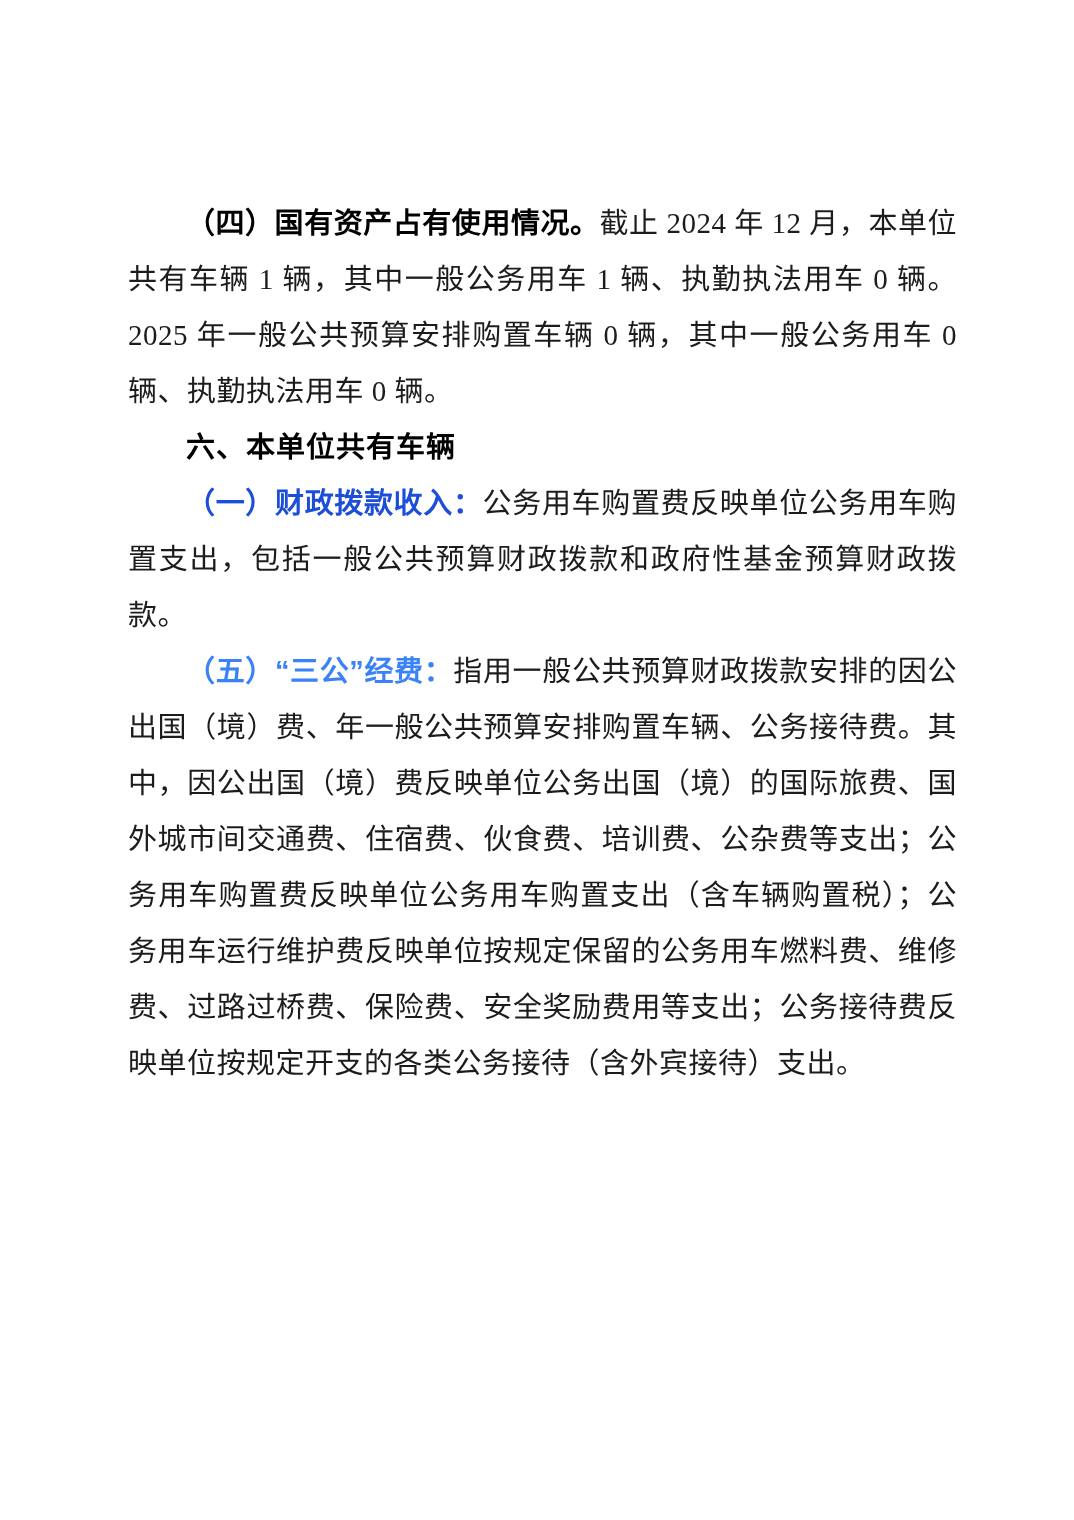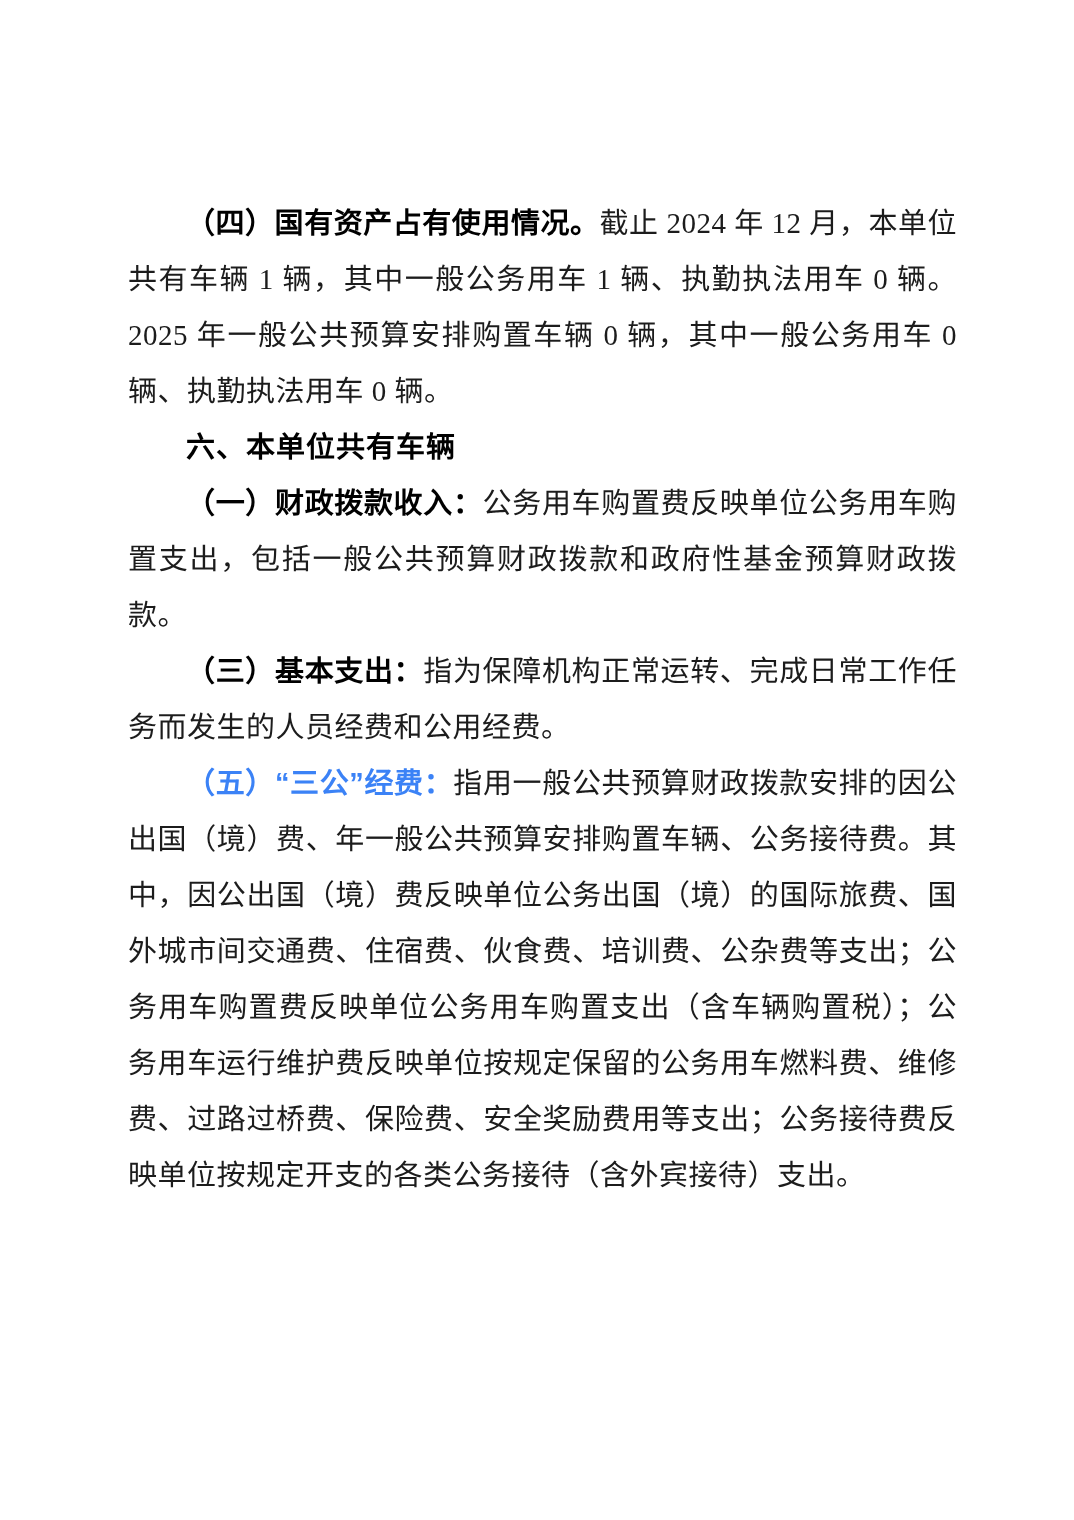--- a/index.html
+++ b/index.html
@@ -44,21 +44,20 @@
 </style>
 </head>
 <body style="background: rgb(255, 255, 255);">
 
 <div class="page">
   <main class="doc">
   <p class="para" style="color: rgb(28, 28, 28);"><b class="lead" style="color: rgb(0, 0, 0);">（四）国有资产占有使用情况。</b><span>截止 2024 年 12 月，本单位共有车辆 1 辆，其中一般公务用车 1 辆、执勤执法用车 0 辆。2025 年一般公共预算安排购置车辆 0 辆，其中一般公务用车 0 辆、执勤执法用车 0 辆。</span></p>
 
   <p class="para heading" style="color: rgb(28, 28, 28);"><b class="lead" style="color: rgb(0, 0, 0);">六、本单位共有车辆</b><span></span></p>
 
-  <p class="para" style="color: rgb(28, 28, 28);"><b class="lead" style="color: #000000;">（一）财政拨款收入：</b><span>公务用车购置费反映单位公务用车购置支出，包括一般公共预算财政拨款和政府性基金预算财政拨款。</span></p>
+  <p class="para" style="color: rgb(28, 28, 28);"><b class="lead" style="color: #1d4ed8;">（一）财政拨款收入：</b><span>公务用车购置费反映单位公务用车购置支出，包括一般公共预算财政拨款和政府性基金预算财政拨款。</span></p>
 
 
-  <p class="para" style="color: rgb(28, 28, 28);"><b class="lead" style="color: rgb(0, 0, 0);">（三）基本支出：</b><span>指为保障机构正常运转、完成日常工作任务而发生的人员经费和公用经费。</span></p>
 
 
   <p class="para" style="color: rgb(28, 28, 28);"><b class="lead" style="color: #3b82f6;">（五）“三公”经费：</b><span>指用一般公共预算财政拨款安排的因公出国（境）费、年一般公共预算安排购置车辆、公务接待费。其中，因公出国（境）费反映单位公务出国（境）的国际旅费、国外城市间交通费、住宿费、伙食费、培训费、公杂费等支出；公务用车购置费反映单位公务用车购置支出（含车辆购置税）；公务用车运行维护费反映单位按规定保留的公务用车燃料费、维修费、过路过桥费、保险费、安全奖励费用等支出；公务接待费反映单位按规定开支的各类公务接待（含外宾接待）支出。</span></p>
 </main>
 </div>
 
 </body></html>

